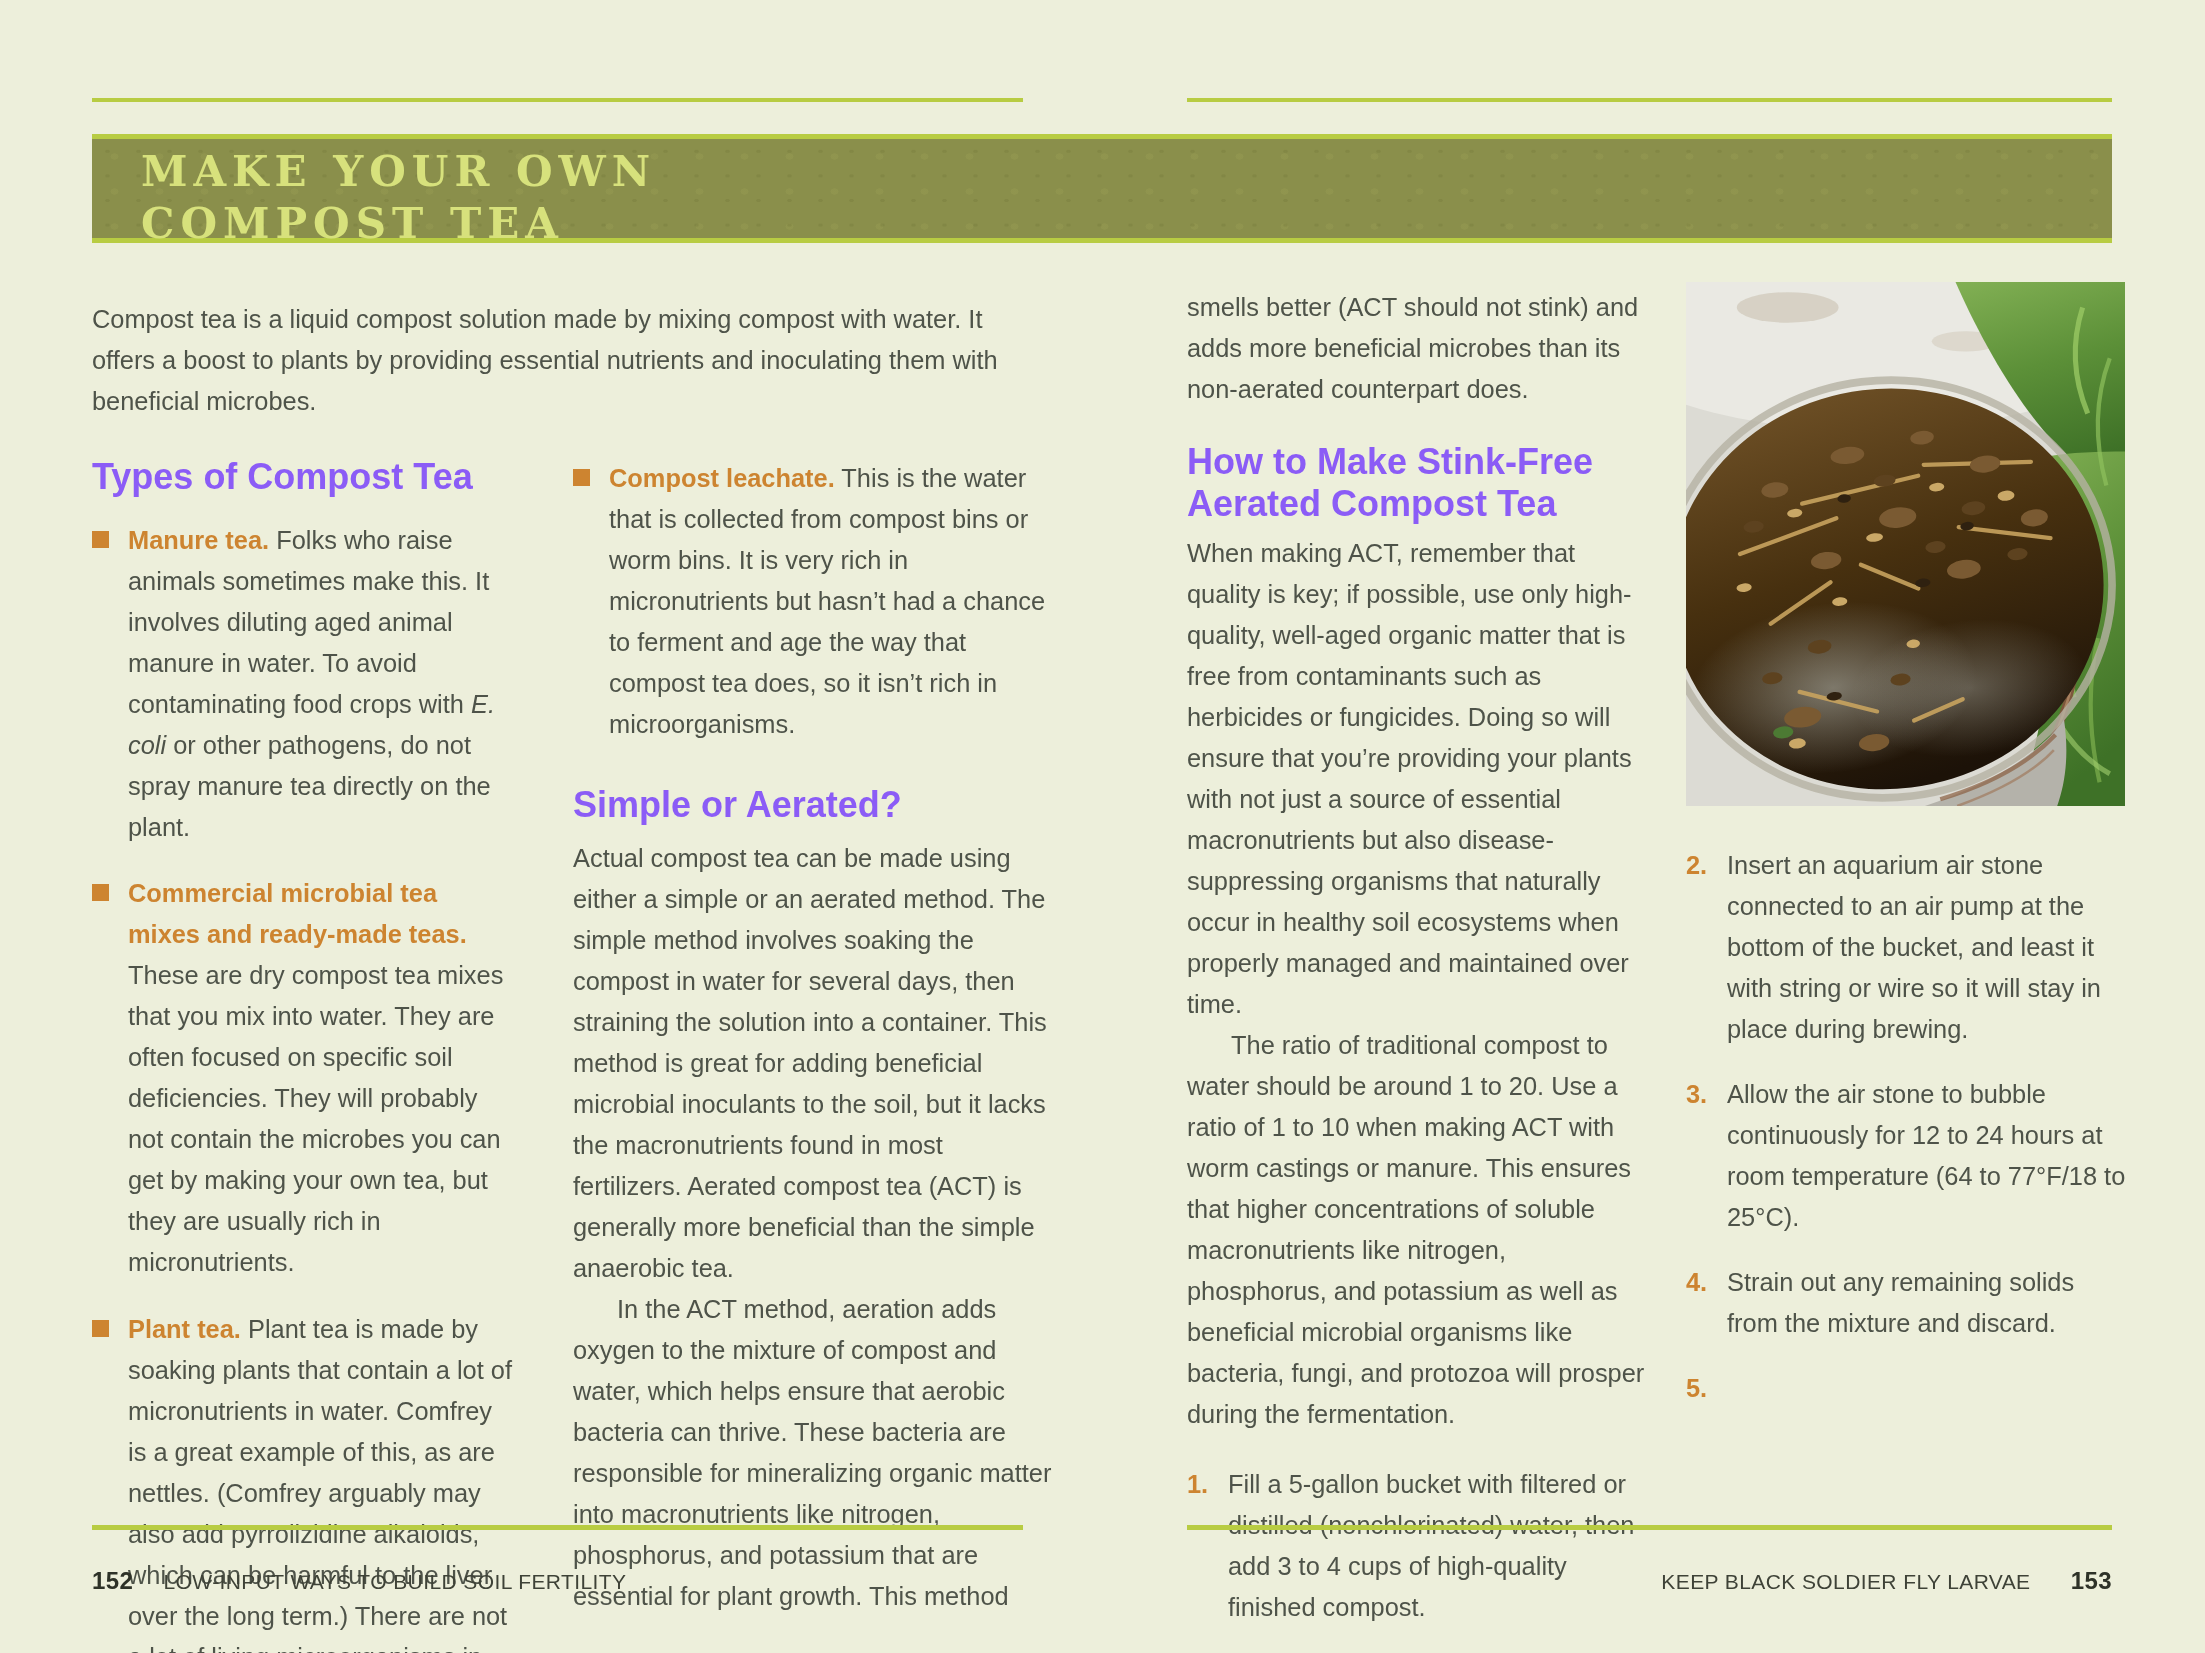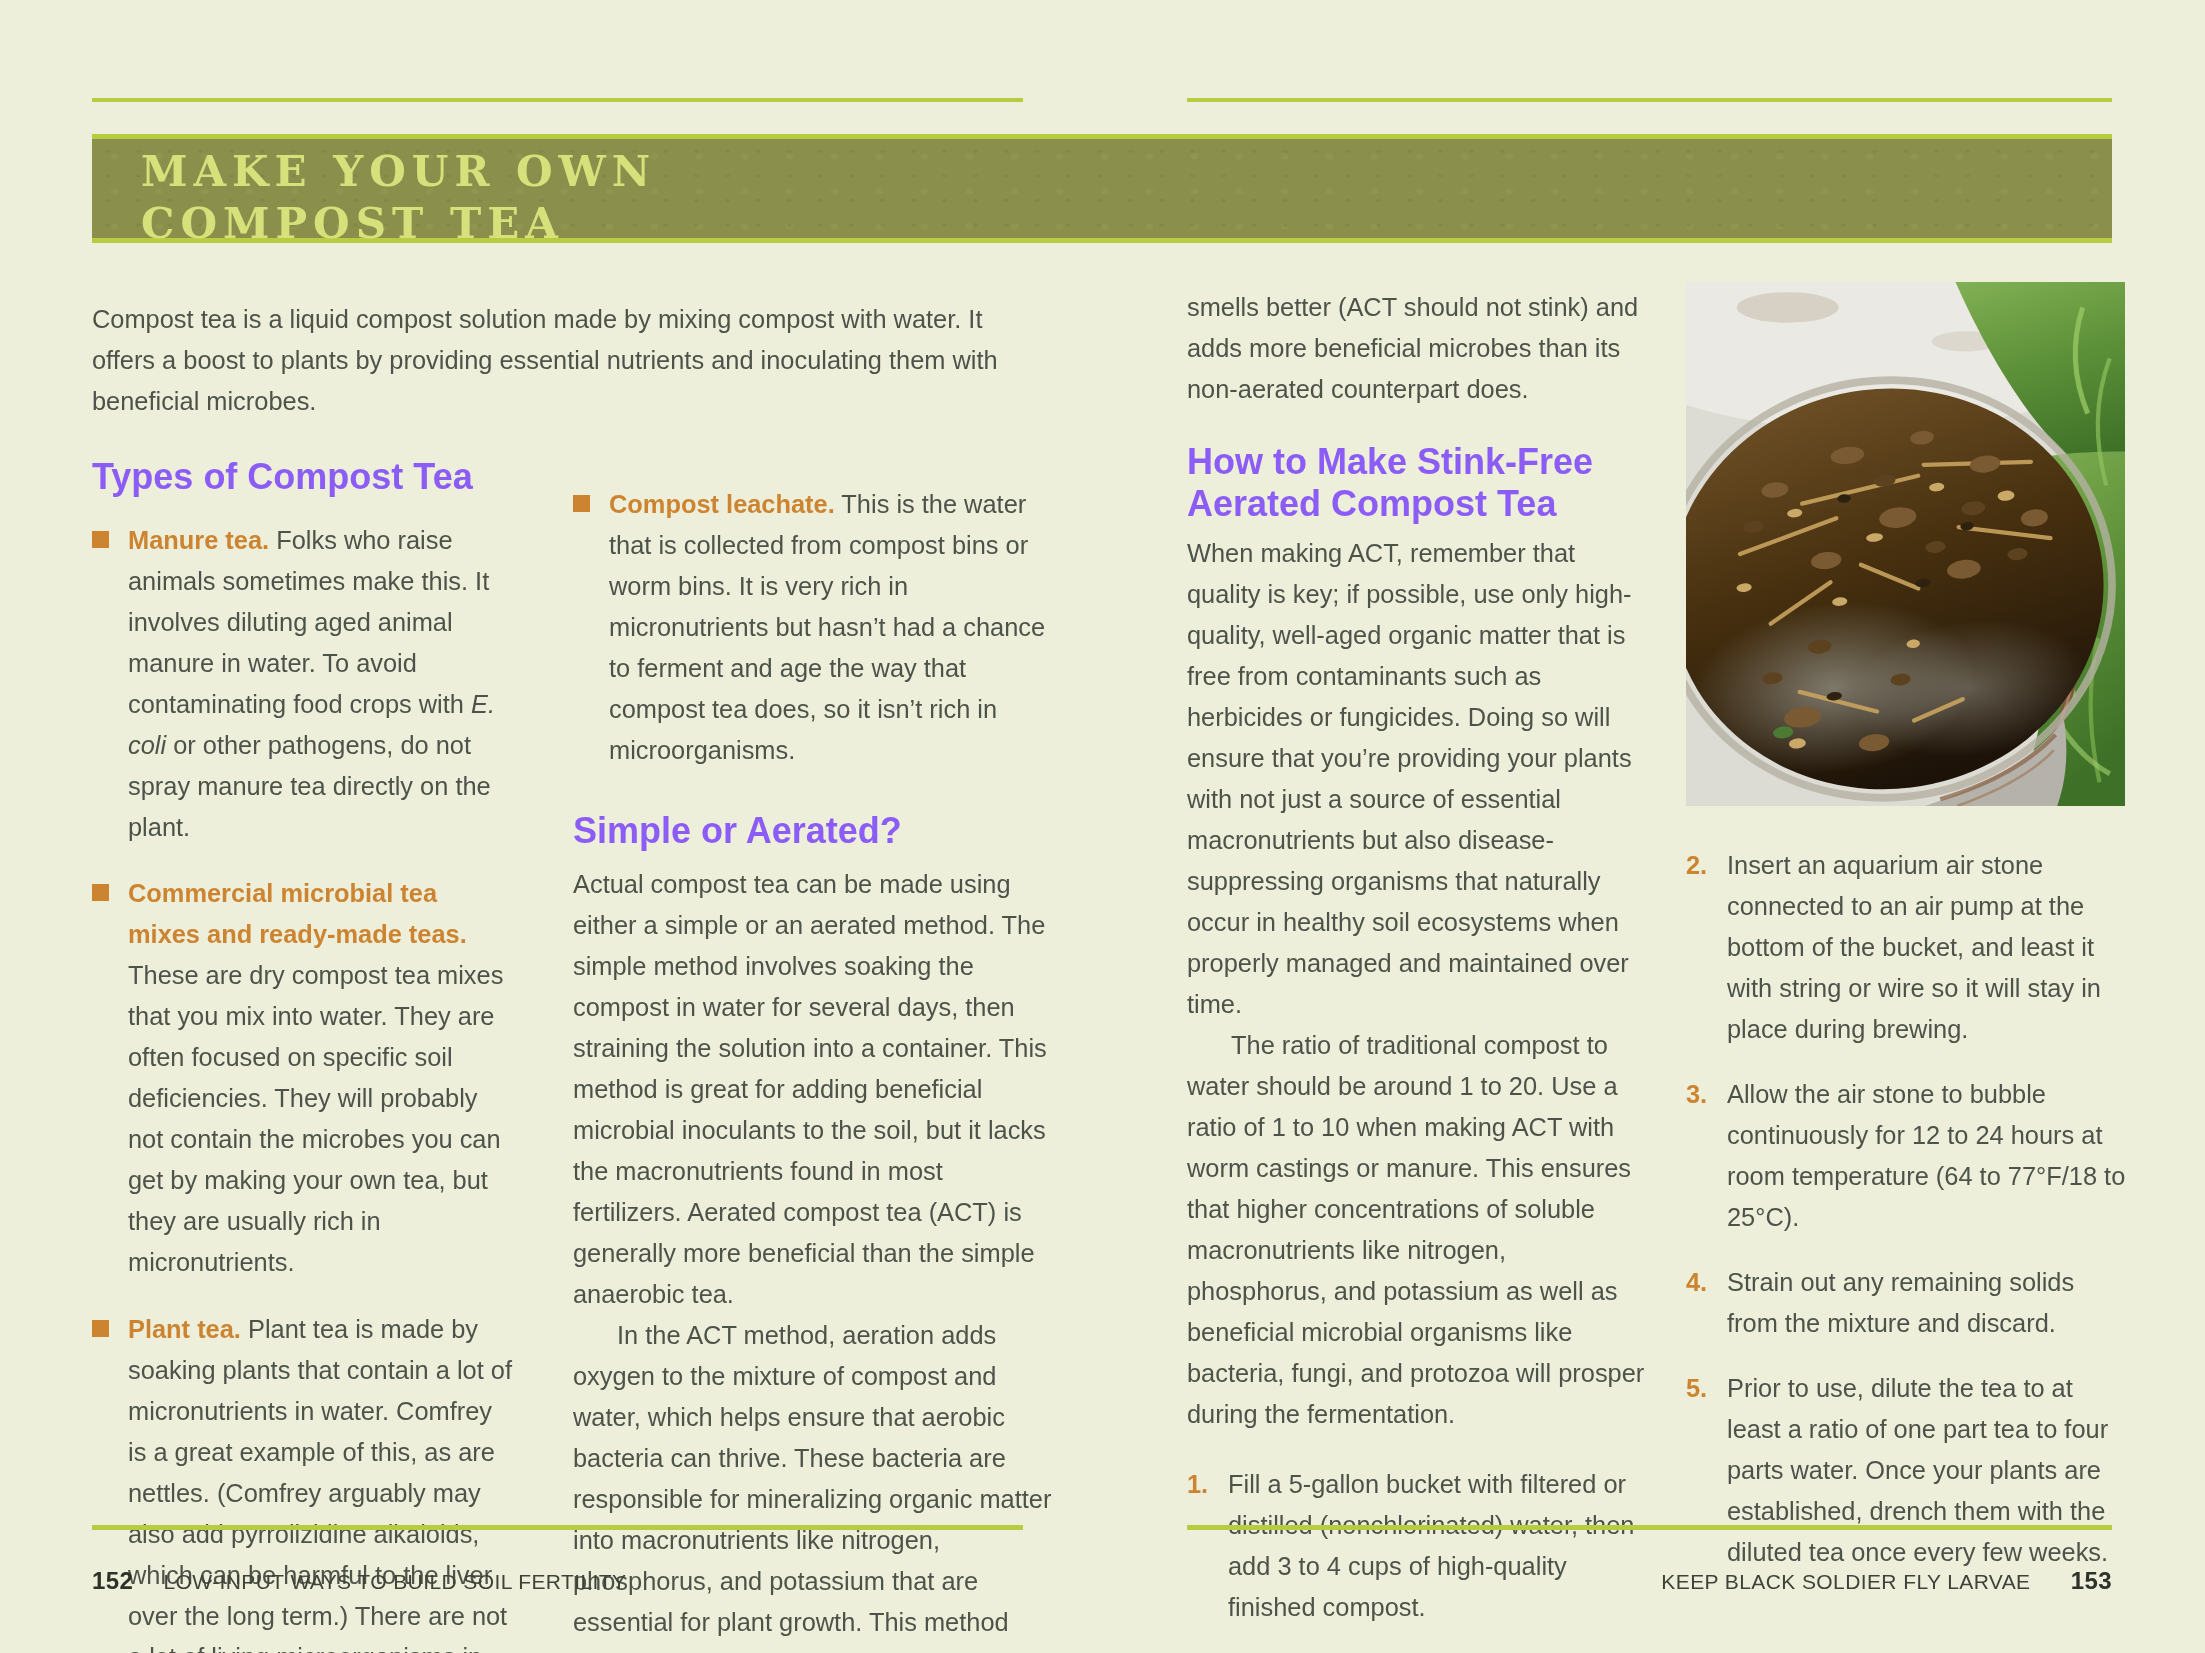--- a/index.html
+++ b/index.html
@@ -18,21 +18,21 @@
           border-top:5.1px solid #b8cc42;border-bottom:5.1px solid #b8cc42;
           padding:6.8px 0 0 49px;}
   .banner-line{font-family:"DejaVu Serif",serif;font-weight:bold;font-size:42px;line-height:52px;
                letter-spacing:6px;color:#d7e17c;}
 
   .intro{position:absolute;left:92px;top:299px;width:916px;margin:0;
          font-size:25.4px;line-height:41px;}
 
   .col{position:absolute;}
   #lcol1{left:92px;top:456px;width:424px;}
-  #lcol2{left:573px;top:484px;width:485px;}
+  #lcol2{left:573px;top:458px;width:485px;}
   #rcol1{left:1187px;top:287px;width:462px;}
   #rcol2{left:1686px;top:845px;width:441px;}
 
   h2{font-size:36px;line-height:42px;color:#8b5cf6;font-weight:700;margin:0 0 22px 0;}
   #lcol2 h2{margin:39px 0 12px 0;}
   #rcol1 h2{margin:30.5px 0 8.5px 0;}
 
   .col p{margin:0;font-size:25.4px;line-height:41px;}
   .ind{text-indent:44px;}
 
@@ -233,21 +233,20 @@
     <div class="step">
       <span class="num">3.</span>
       <span>Allow the air stone to bubble continuously for 12 to 24 hours at room temperature (64 to 77°F/18 to 25°C).</span>
     </div>
     <div class="step">
       <span class="num">4.</span>
       <span>Strain out any remaining solids from the mixture and discard.</span>
     </div>
     <div class="step">
       <span class="num">5.</span>
-      <span>Prior to use, dilute the tea to at least a ratio of one part tea to four parts water. Once your plants are established, drench them with the diluted tea once every few weeks.</span>
     </div>
   </section>
 
   <div class="footer-rule fr-left"></div>
   <div class="footer-rule fr-right"></div>
 
   <div class="footer f-left">
     <b class="pnum">152</b>
     <span class="ftitle">LOW-INPUT WAYS TO BUILD SOIL FERTILITY</span>
   </div>

